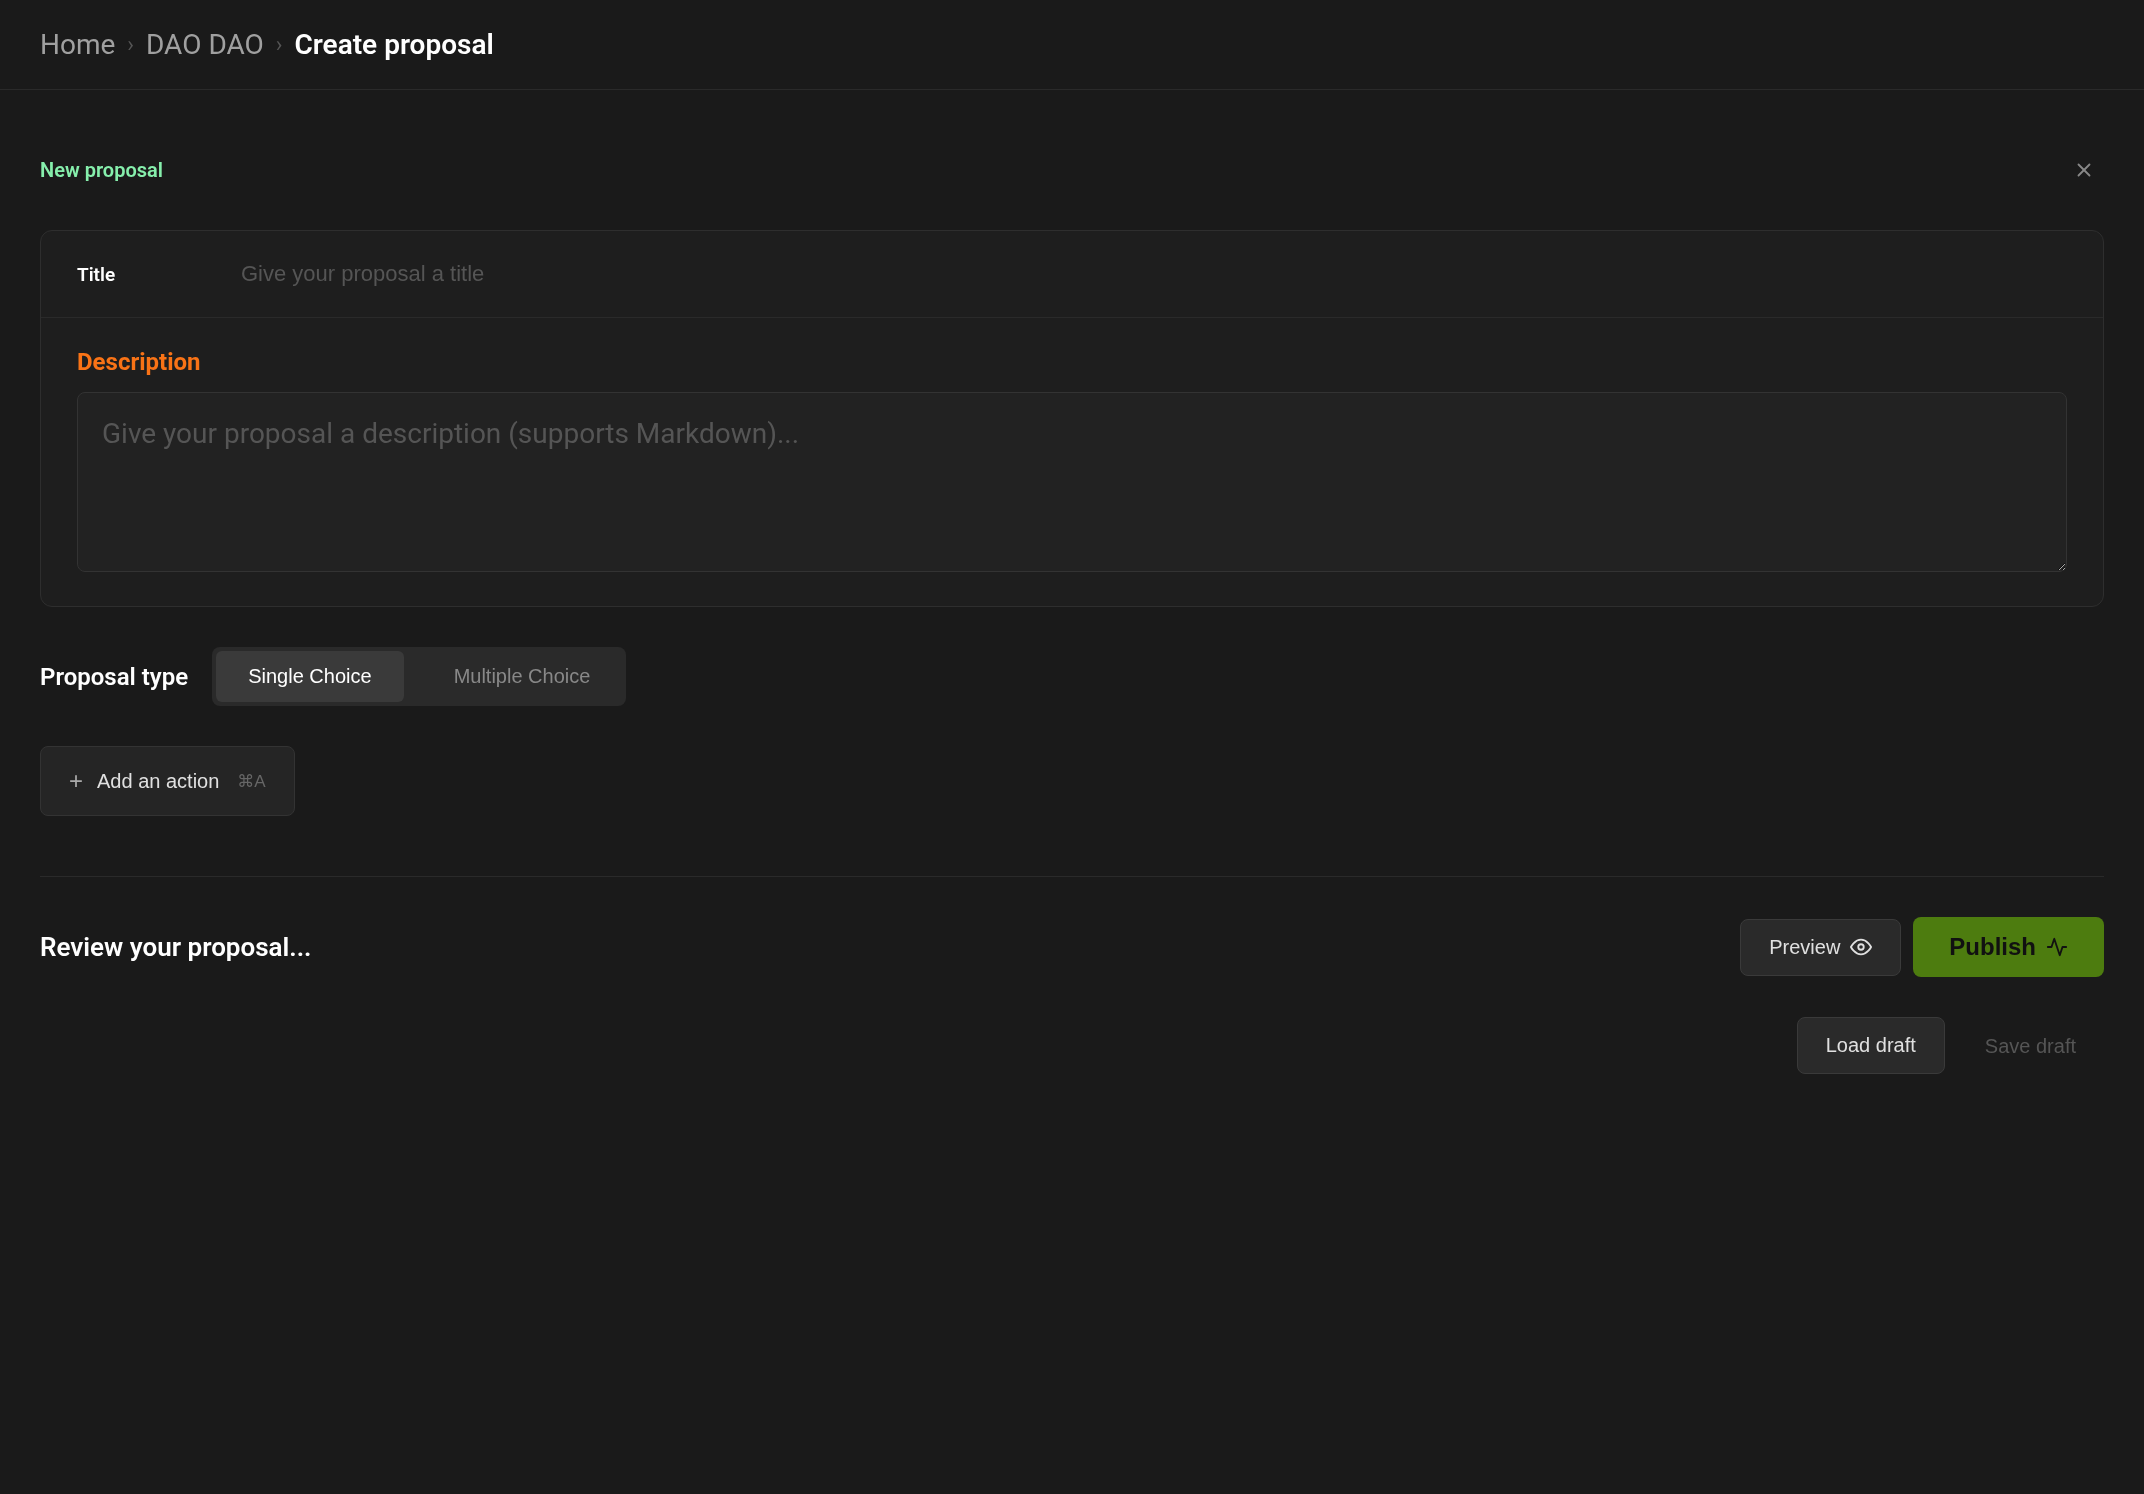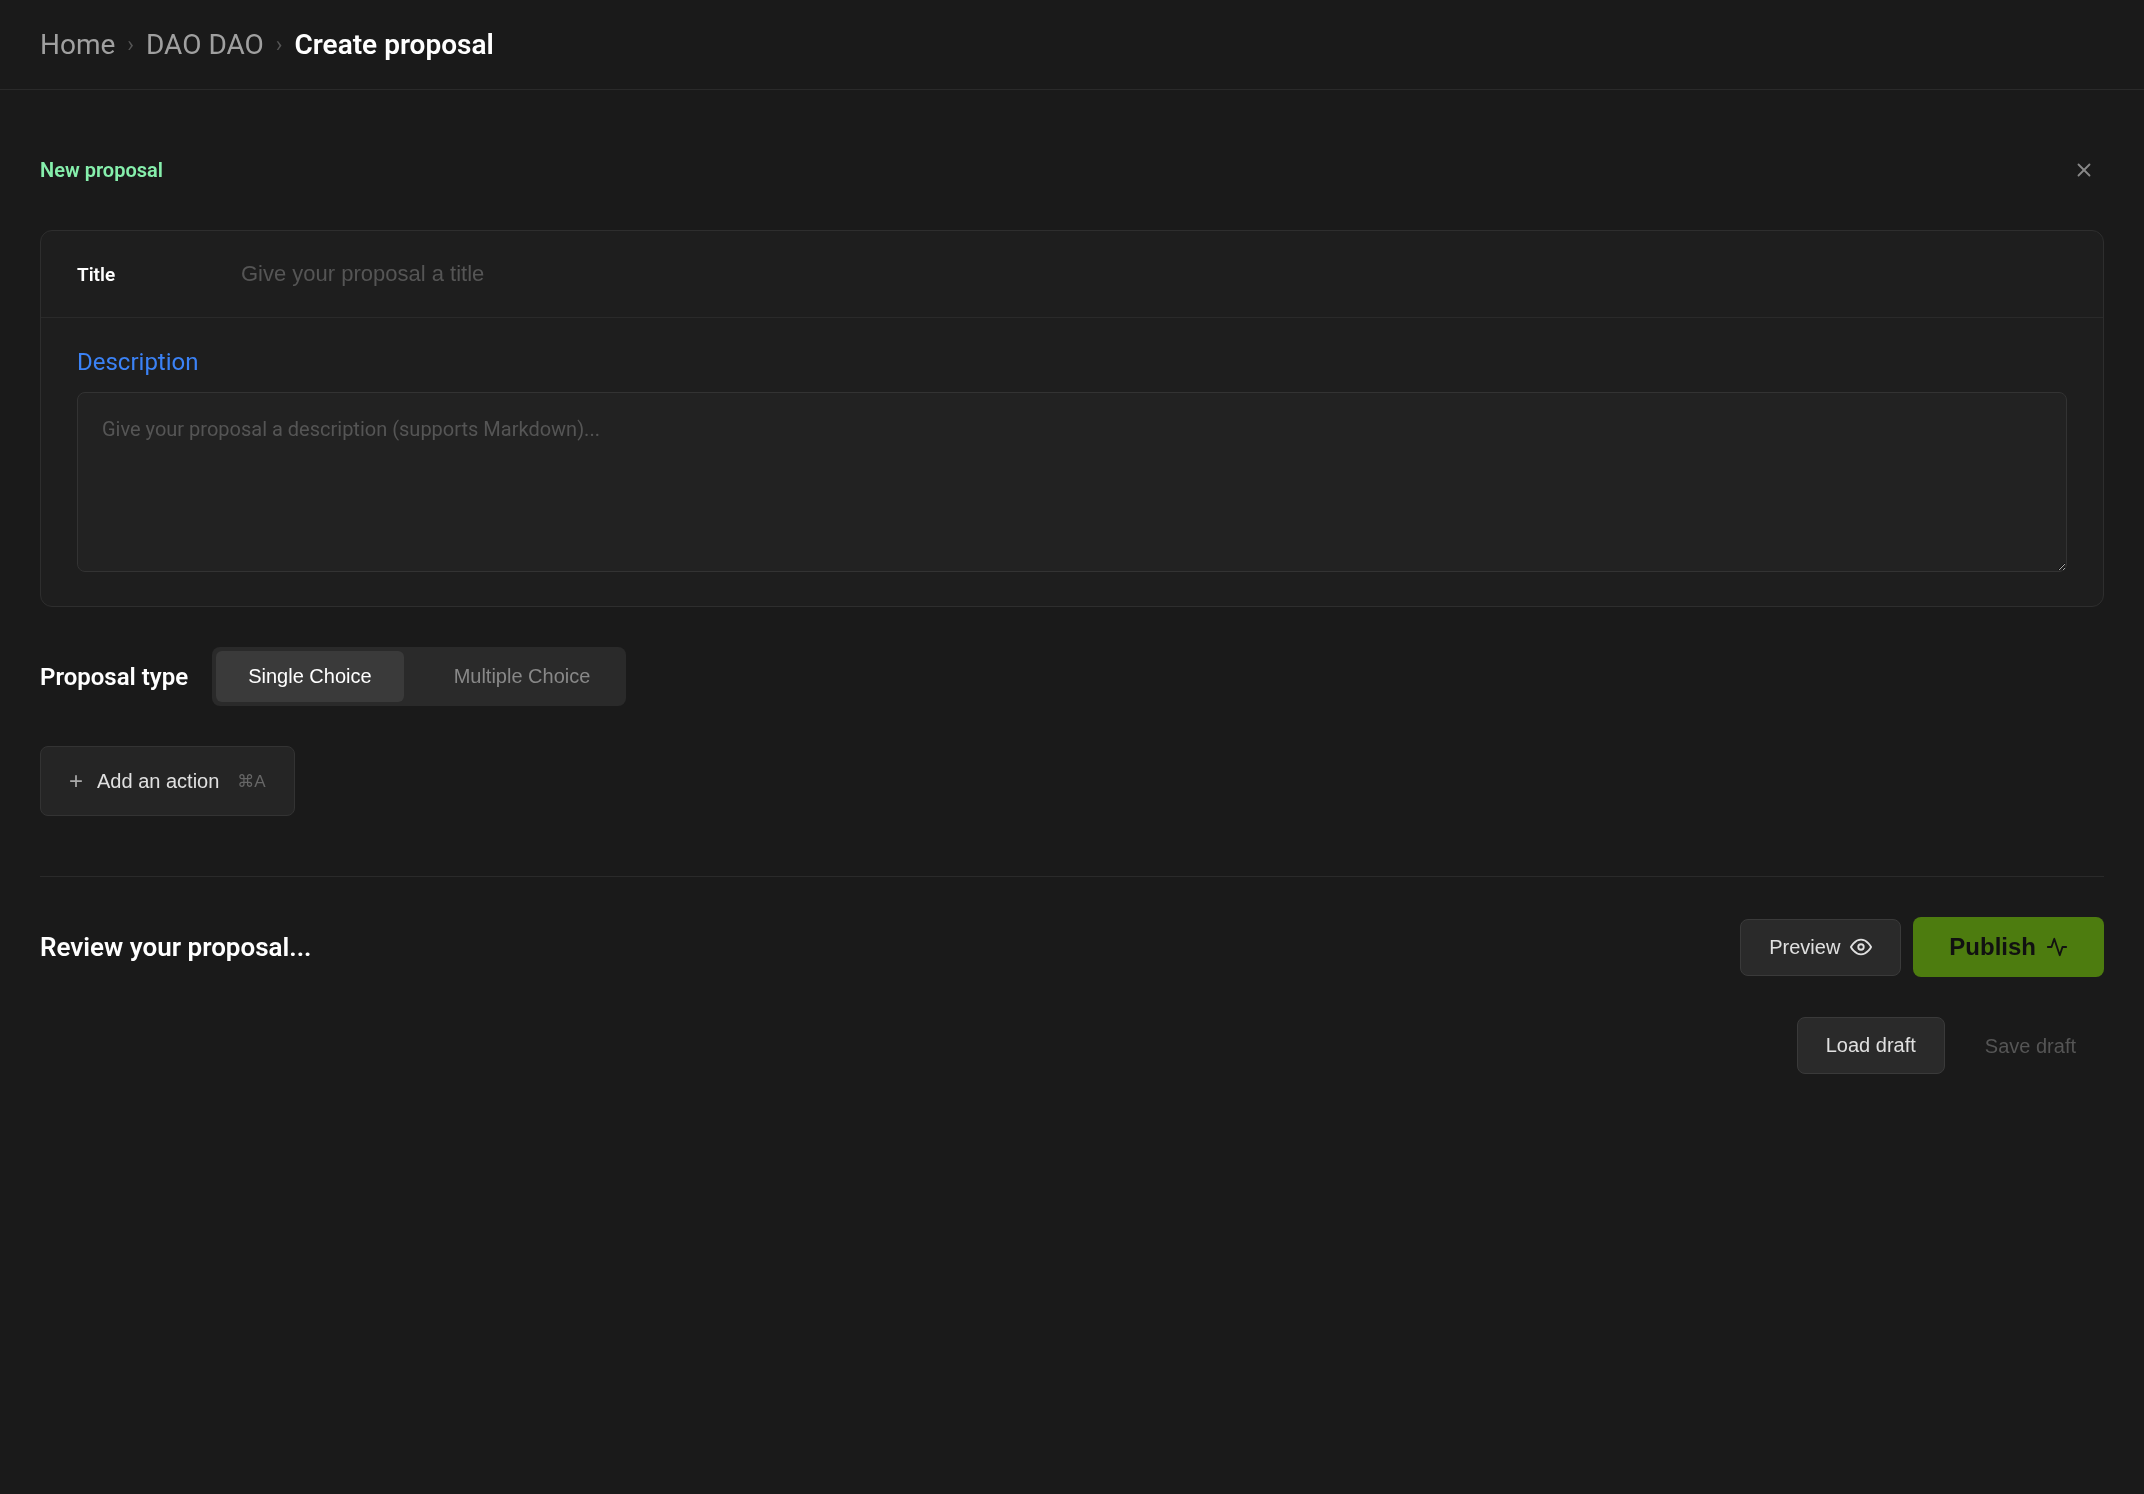--- a/index.html
+++ b/index.html
@@ -122,32 +122,32 @@
       color: #555;
     }
 
     
     .description-section {
       padding: 30px 36px;
     }
 
     .description-label {
       font-size: 24px;
-      font-weight: 400;
-      color: #3b82f6;
+      font-weight: 700;
+      color: #f97316;
       margin-bottom: 16px;
     }
 
     .description-textarea {
       width: 100%;
       background: #222;
       border: 1px solid #333;
       border-radius: 8px;
       color: #e0e0e0;
-      font-size: 20px;
+      font-size: 28px;
       padding: 24px;
       min-height: 180px;
       resize: vertical;
       outline: none;
       font-family: inherit;
       caret-color: #fff;
     }
 
     .description-textarea::placeholder {
       color: #555;

